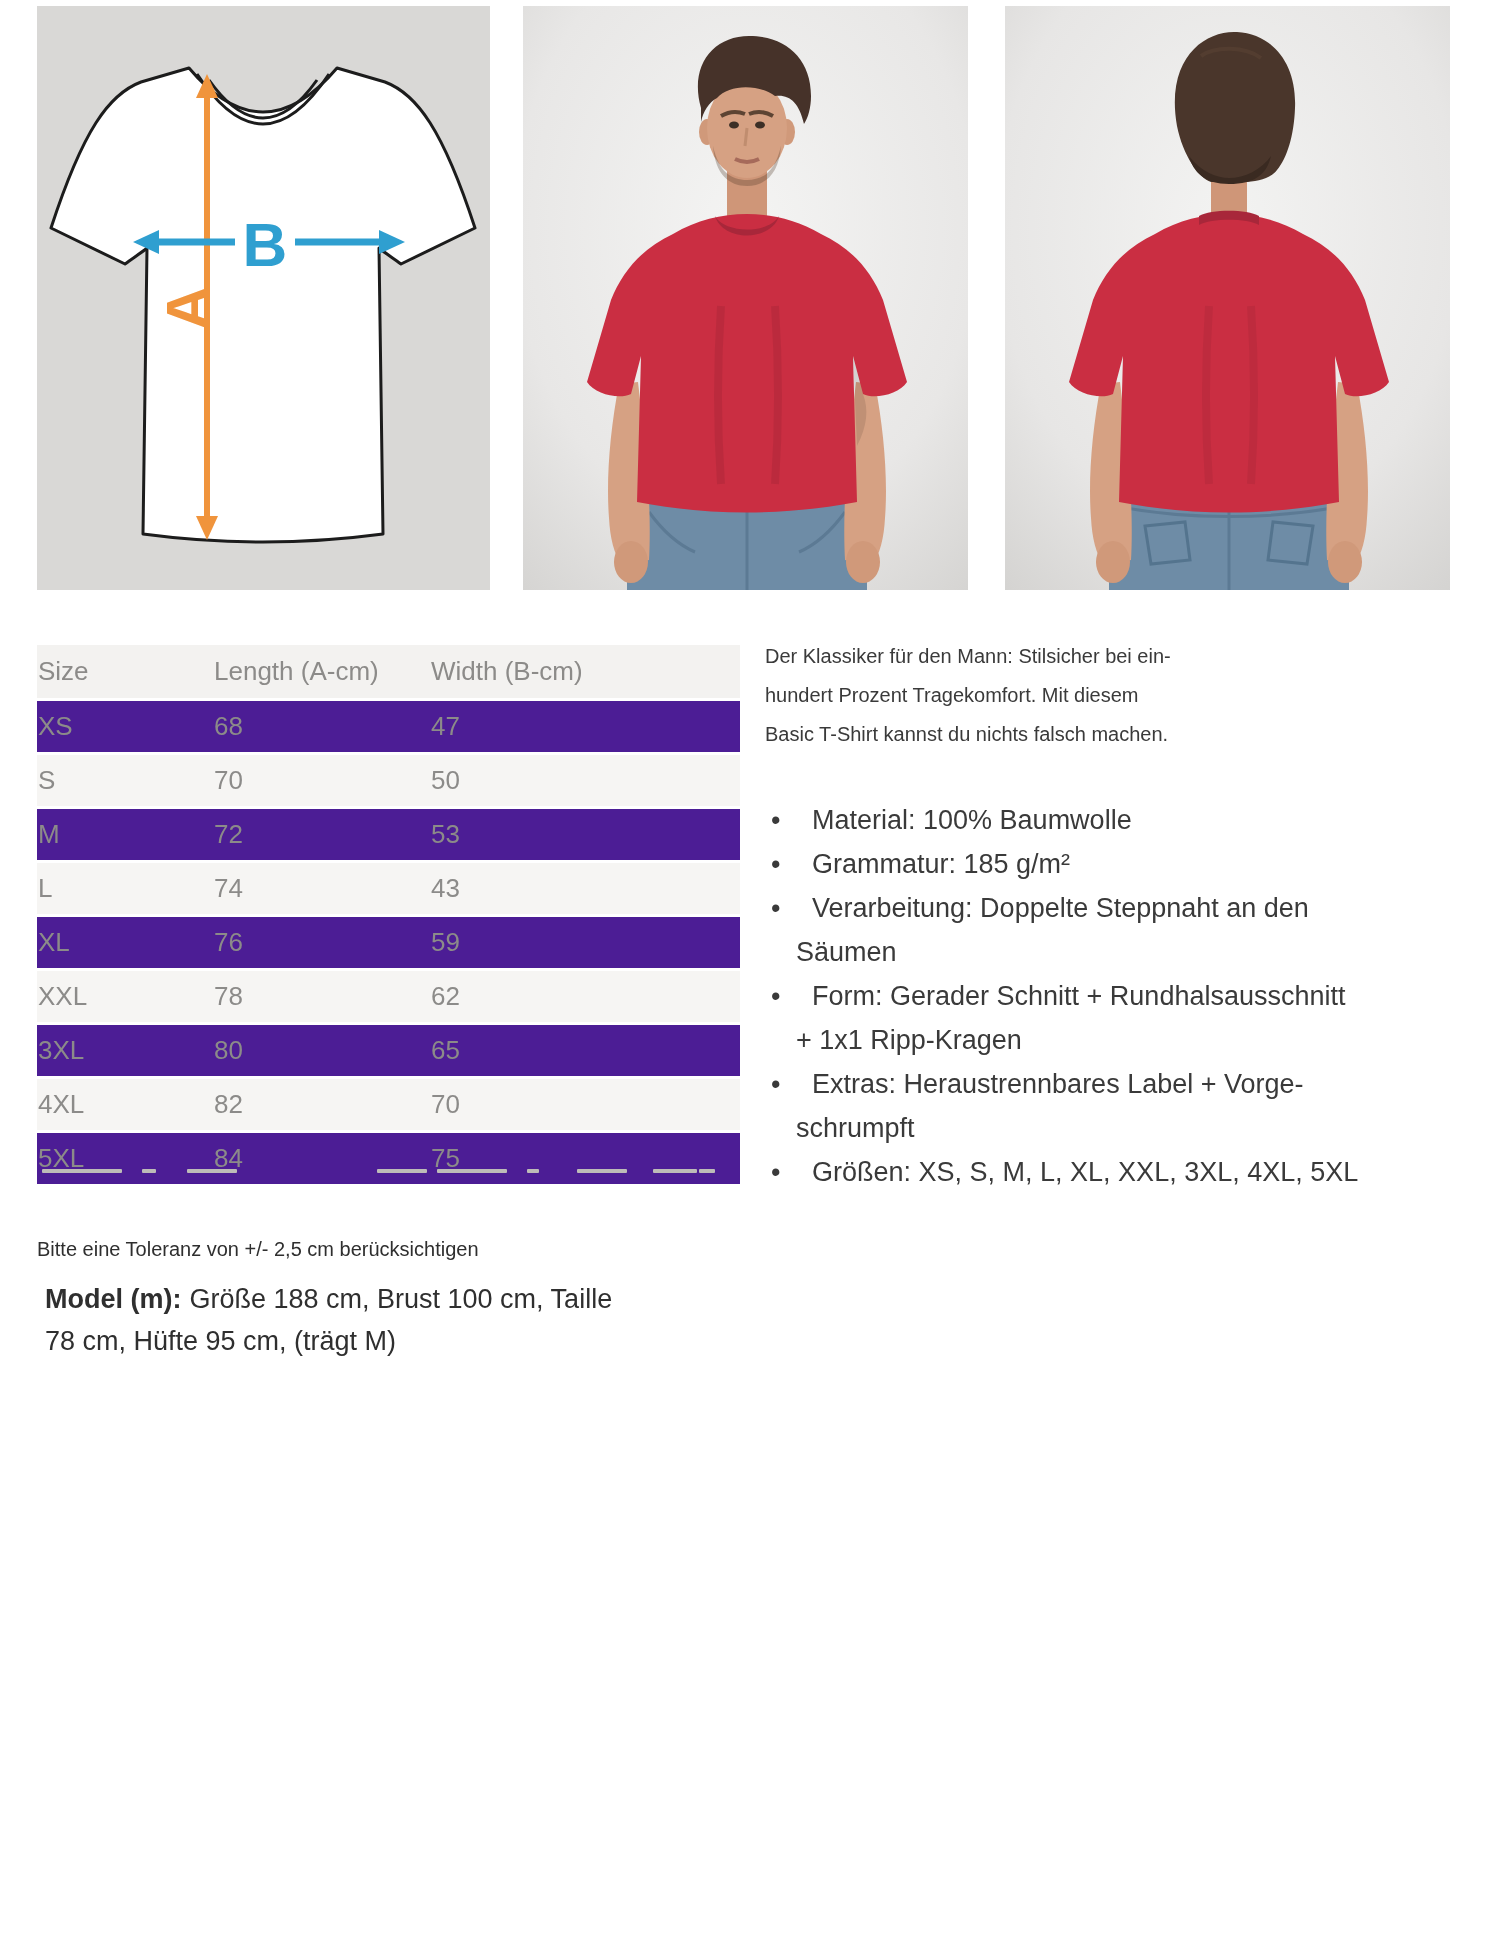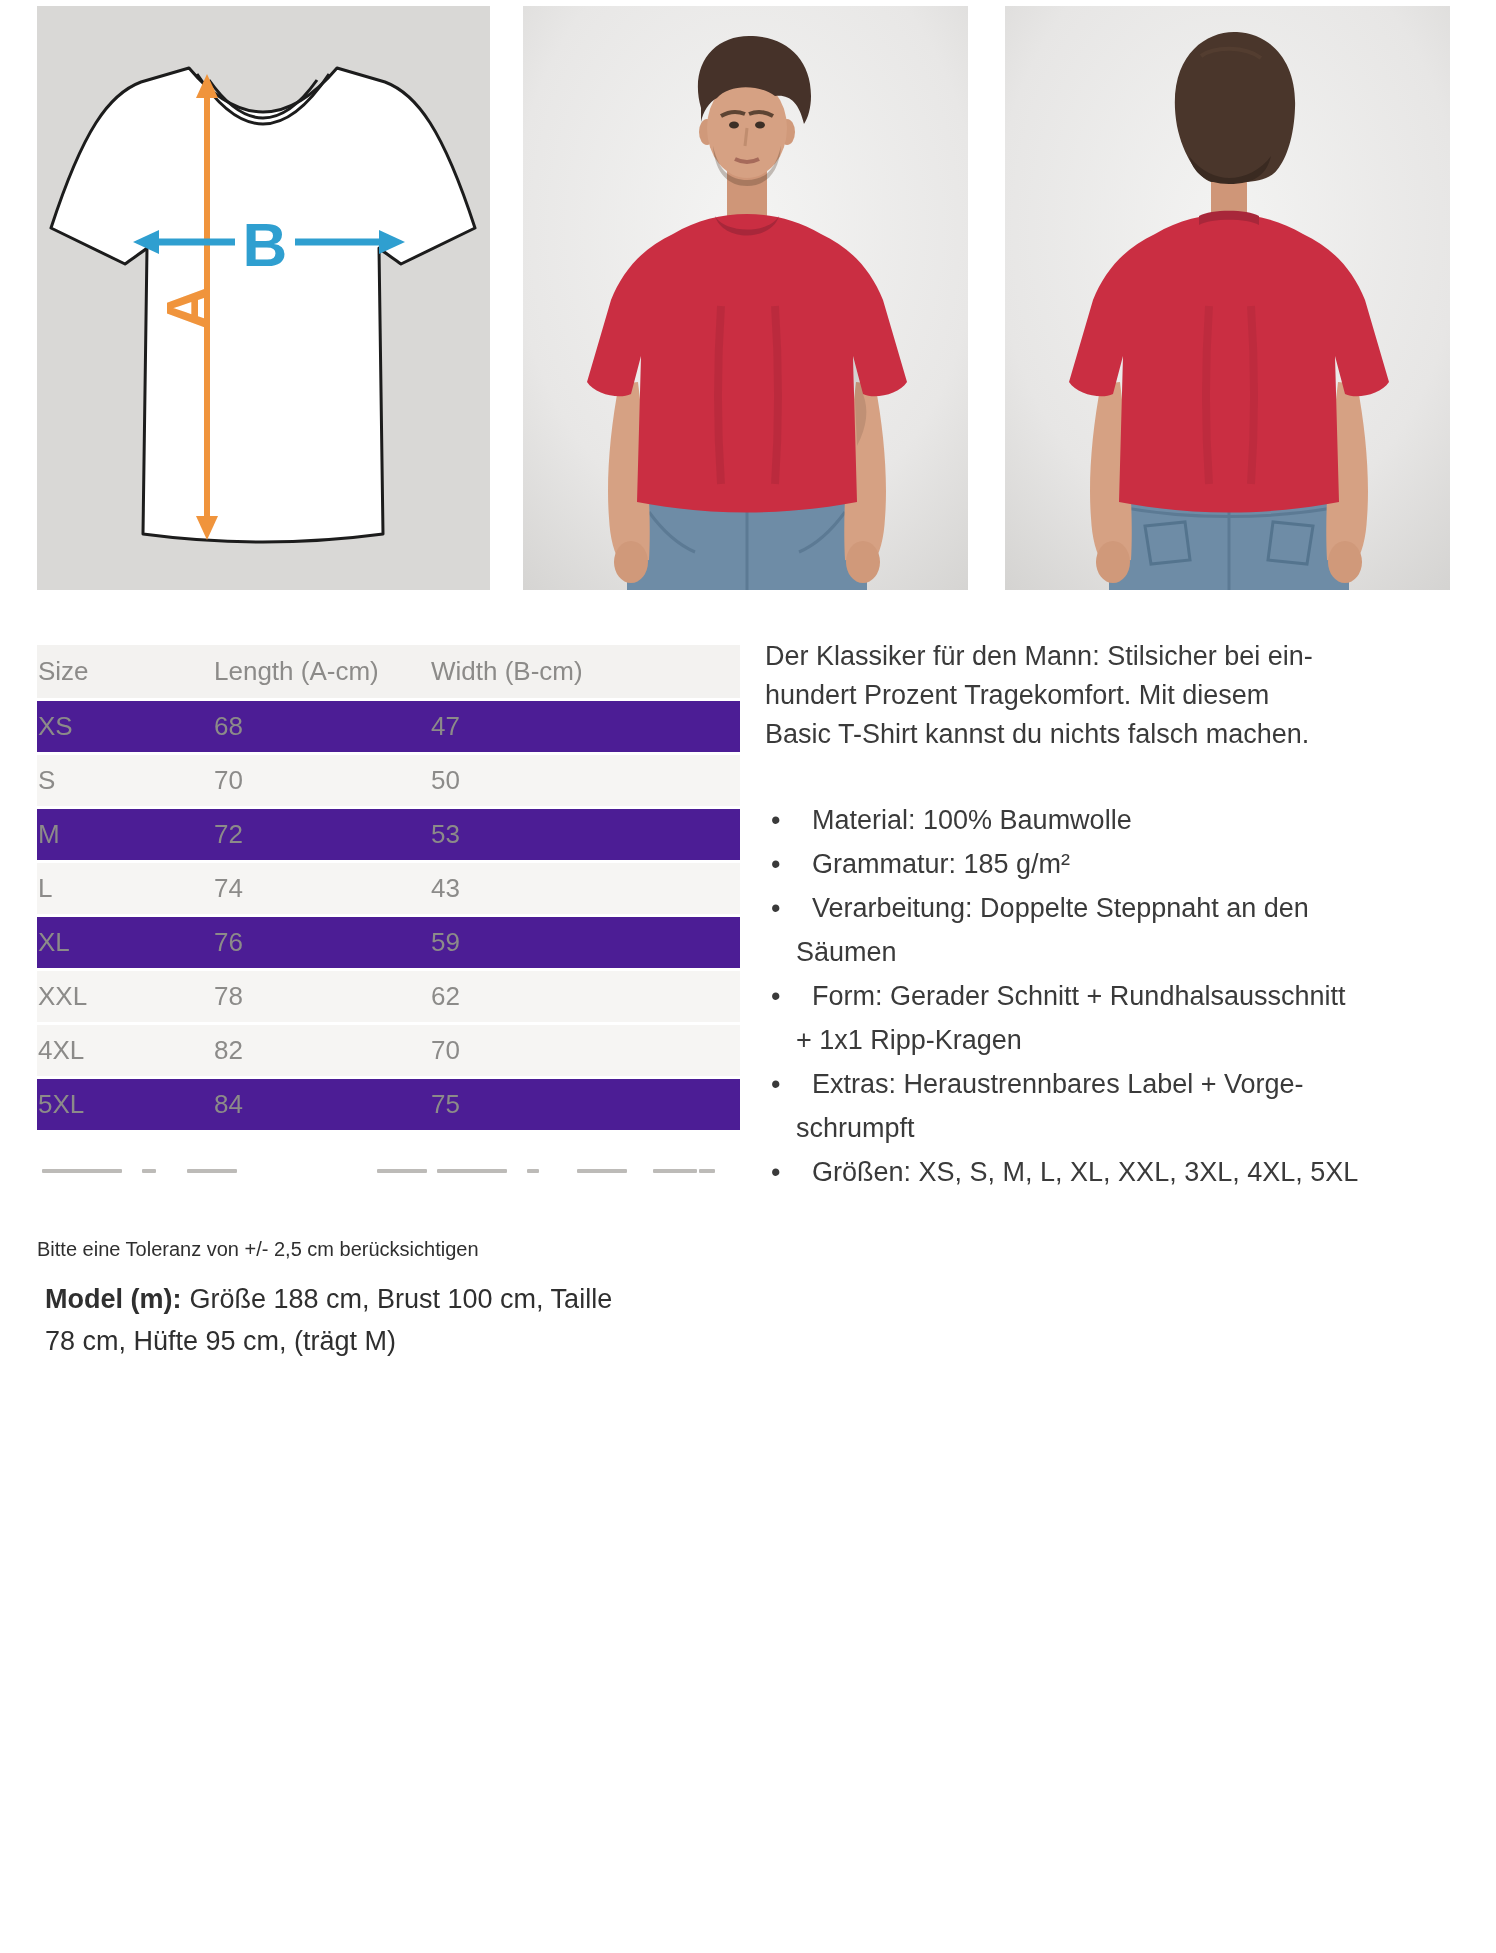--- a/index.html
+++ b/index.html
@@ -20,21 +20,21 @@
   #size-table th:first-child,#size-table td:first-child{}
   #size-table tr.row-dark td{background:#4c1d95;}
   #size-table tr.row-light td{background:#f6f5f3;}
 
   
   #clipped-strip{position:absolute;left:37px;top:1168px;width:680px;height:7px;overflow:hidden;}
   #clipped-strip span{position:absolute;background:#bdbbb8;height:4px;border-radius:1px;}
 
   
   #description{position:absolute;left:765px;top:637px;width:700px;color:#3a3a3a;}
-  #desc-intro{margin:0;font-size:27px;line-height:39px;white-space:pre-line;}
+  #desc-intro{margin:0;font-size:20px;line-height:39px;white-space:pre-line;}
   #desc-bullets{list-style:none;margin:44px 0 0 0;padding:0;font-size:27px;line-height:44px;}
   #desc-bullets li{position:relative;padding-left:31px;}
   #desc-bullets .marker{position:absolute;left:6px;top:0;color:#3a3a3a;}
   #desc-bullets .btext{white-space:pre-line;margin-left:16px;}
 
   
   #note-tolerance{position:absolute;left:37px;top:1228px;margin:0;width:620px;font-size:20px;line-height:42px;color:#2f2f2f;}
   #note-model{position:absolute;left:37px;top:1270px;margin:8px;width:620px;font-size:27px;line-height:42px;color:#2f2f2f;white-space:pre-line;}
   #note-model b{font-weight:700;margin-right:8px;}
 </style>
@@ -207,20 +207,25 @@
         </tr>
         <tr class="row-dark">
           <td>XL</td>
           <td>76</td>
           <td>59</td>
         </tr>
         <tr class="row-light">
           <td>XXL</td>
           <td>78</td>
           <td>62</td>
+        </tr>
+        <tr class="row-dark">
+          <td>3XL</td>
+          <td>80</td>
+          <td>65</td>
         </tr>
         <tr class="row-light">
           <td>4XL</td>
           <td>82</td>
           <td>70</td>
         </tr>
         <tr class="row-dark">
           <td>5XL</td>
           <td>84</td>
           <td>75</td>

